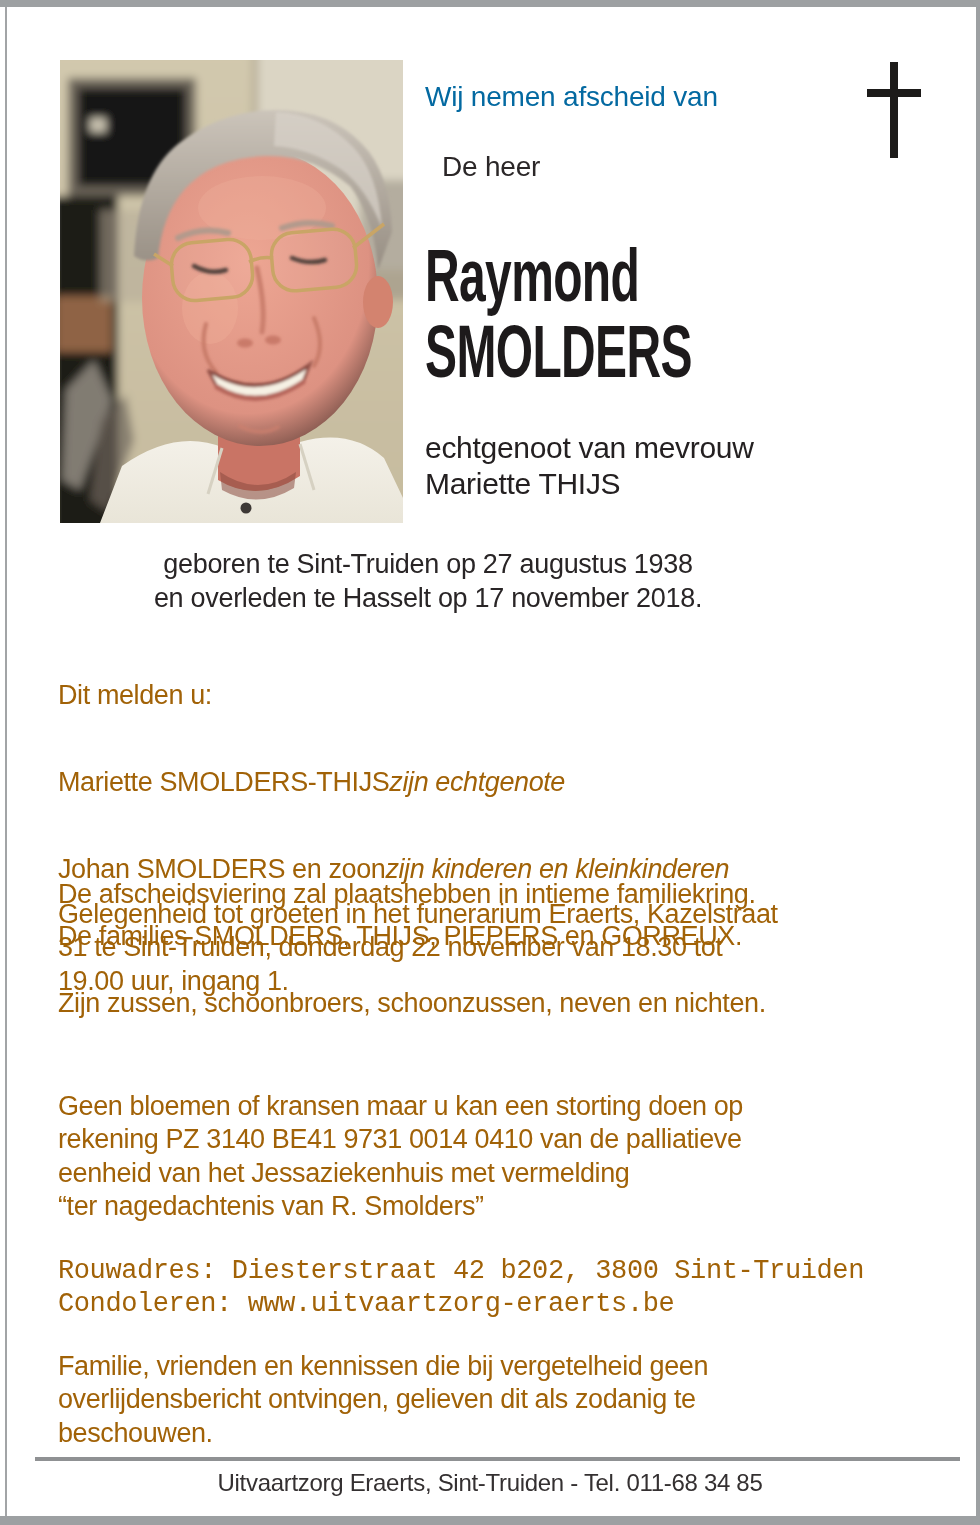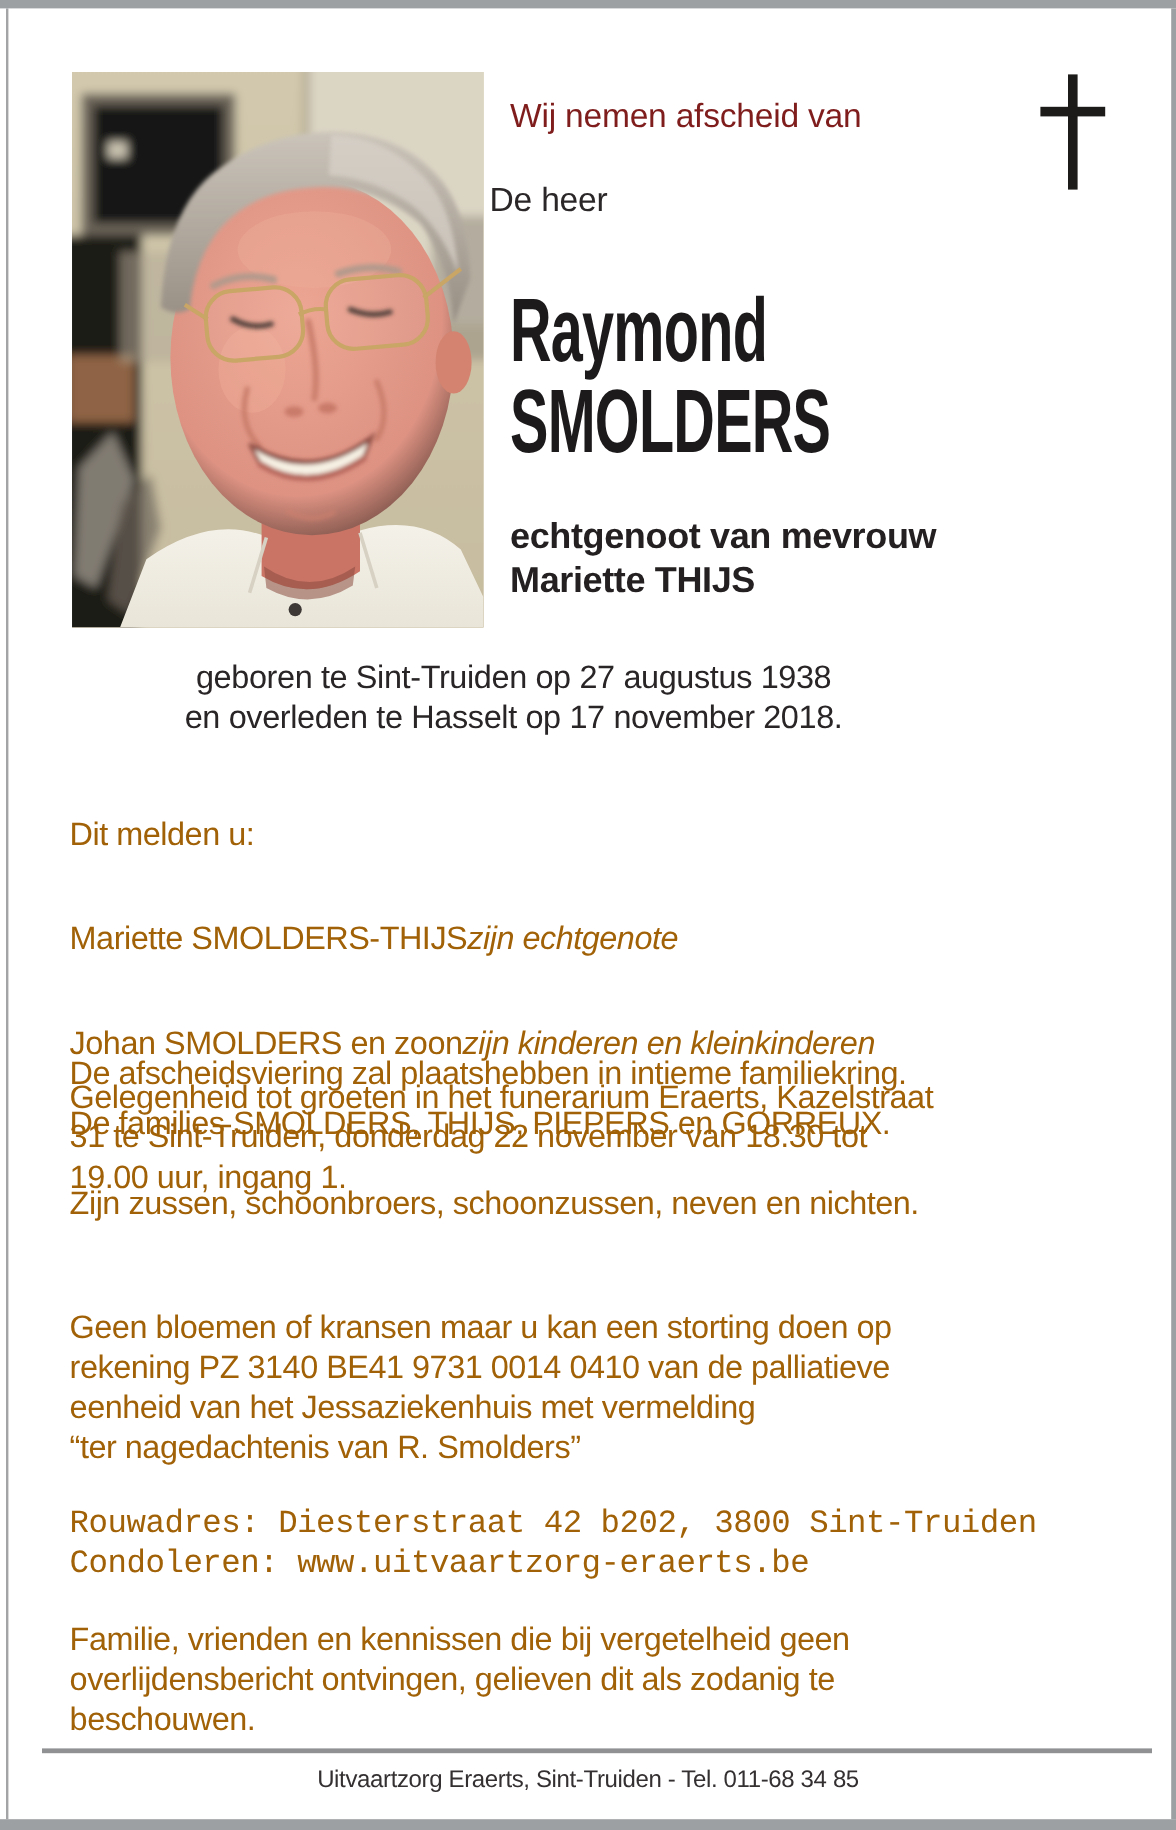--- a/index.html
+++ b/index.html
@@ -16,30 +16,30 @@
   .frame-right{position:absolute;left:976px;top:7px;width:4px;height:1509px;background:#9da0a2;}
 
   
   .photo{position:absolute;left:60px;top:60px;width:343px;height:463px;overflow:hidden;background:#cdc3a8;}
   .photo svg{display:block;}
 
   
   .cross{position:absolute;left:858px;top:56px;width:70px;height:110px;}
 
   
-  .intro{position:absolute;left:425px;top:80px;font-size:28px;line-height:34px;color:#7f1d1d;letter-spacing:-0.2px;}
-  .salutation{position:absolute;left:408px;top:150px;font-size:28px;line-height:34px;color:#2b2728;letter-spacing:-0.2px;}
+  .intro{position:absolute;left:425px;top:80px;font-size:28px;line-height:34px;color:#0369a1;letter-spacing:-0.2px;}
+  .salutation{position:absolute;left:442px;top:150px;font-size:28px;line-height:34px;color:#2b2728;letter-spacing:-0.2px;}
   .deceased-name{
     position:absolute;left:425px;top:237px;
     font-size:75px;line-height:76px;font-weight:bold;color:#1d1a1b;
     transform:scaleX(0.64);transform-origin:left top;letter-spacing:-1px;white-space:nowrap;
   }
   .spouse{
     position:absolute;left:425px;top:430px;
-    font-size:30px;line-height:36px;font-weight:bold;color:#242021;letter-spacing:-0.3px;
+    font-size:30px;line-height:36px;font-weight:normal;color:#242021;letter-spacing:-0.3px;
     white-space:pre-line;
   }
 
   
   .dates{
     position:absolute;left:0;top:548px;width:856px;text-align:center;
     font-size:27px;line-height:33.5px;letter-spacing:-0.3px;white-space:pre-line;color:#292526;
   }
 
   
@@ -54,21 +54,21 @@
   .ceremony{top:878px;}
   .visitation{top:898px;}
   .donation{top:1090px;}
   .addresses{top:1255px;font-family:Liberation Mono, monospace;}
   .apology{top:1350px;}
 
   
   .footer-rule{position:absolute;left:35px;top:1457px;width:925px;height:4px;background:#8f9193;}
   .footer-text{
     position:absolute;left:0;top:1468px;width:980px;text-align:center;
-    font-size:20px;line-height:30px;letter-spacing:-0.3px;color:#343031;
+    font-size:24px;line-height:30px;letter-spacing:-0.3px;color:#343031;
   }
 </style>
 </head>
 <body>
 
 <div class="frame-top"></div>
 <div class="frame-bottom"></div>
 <div class="frame-left"></div>
 <div class="frame-right"></div>
 

